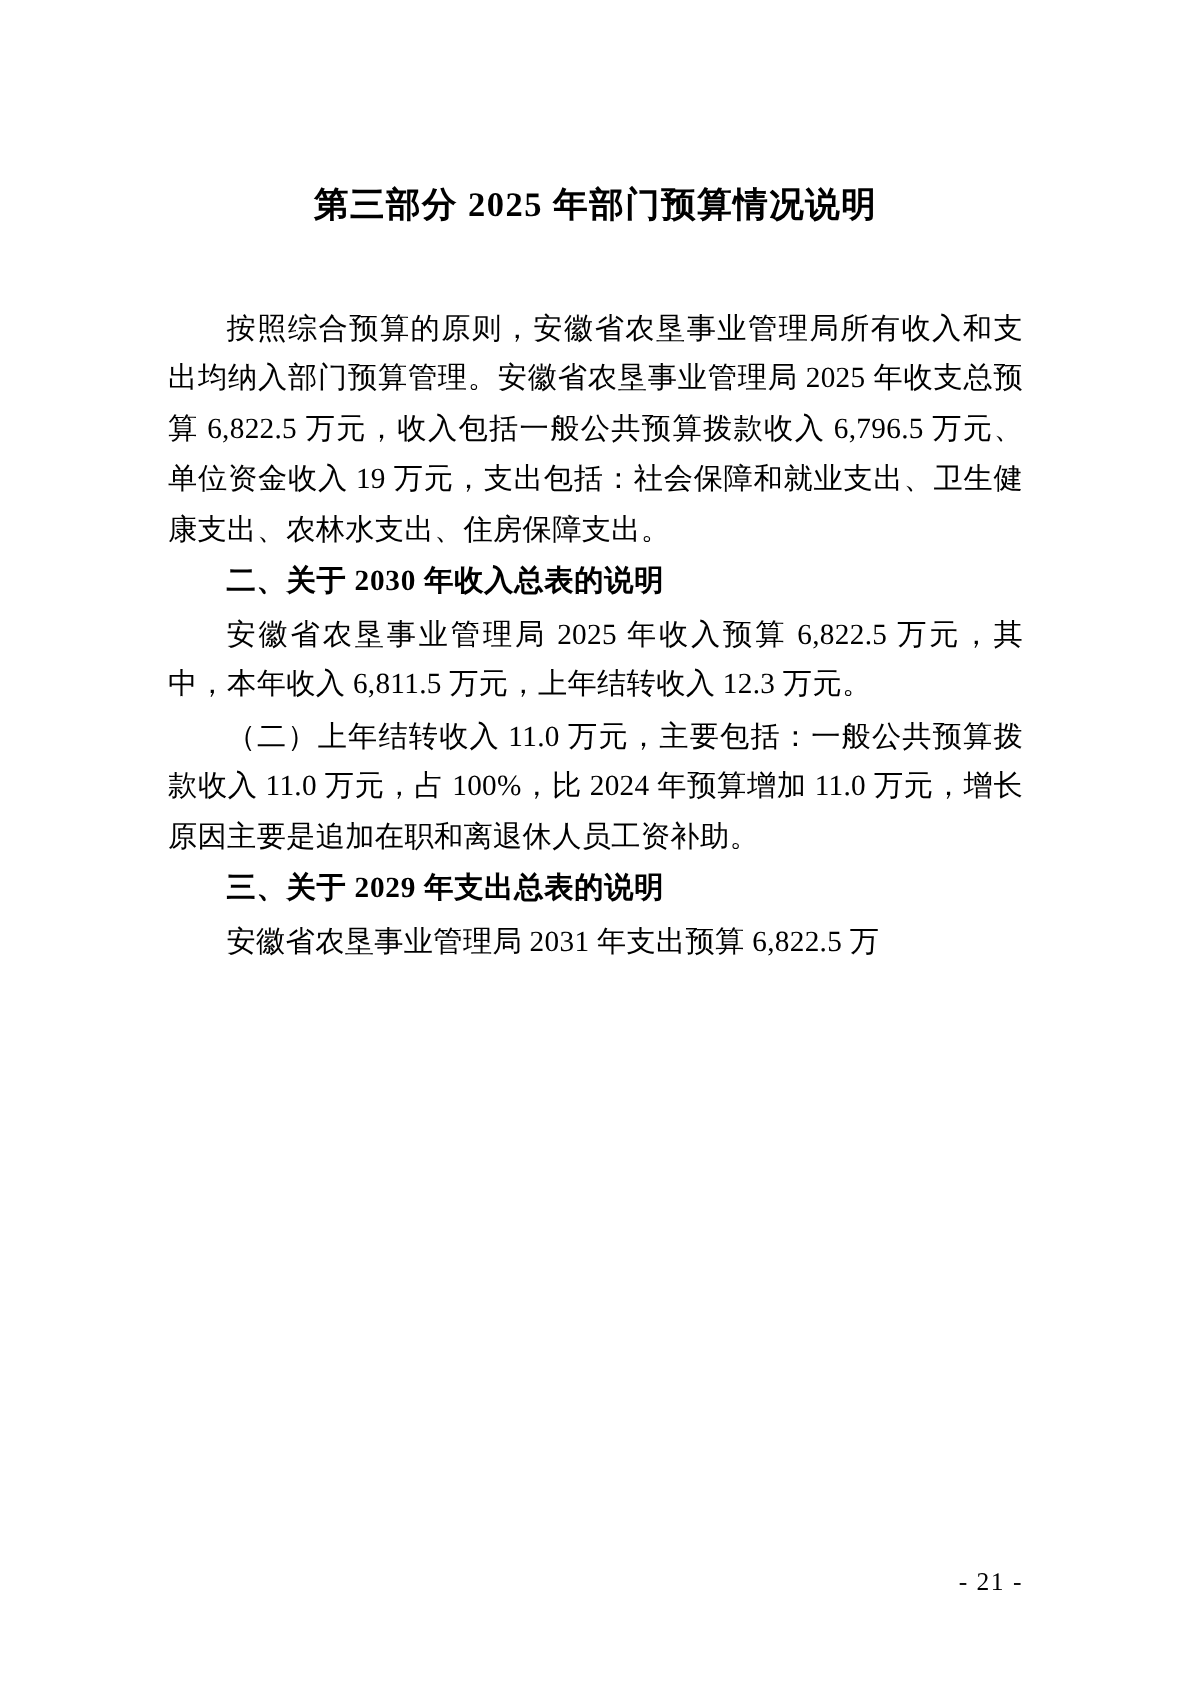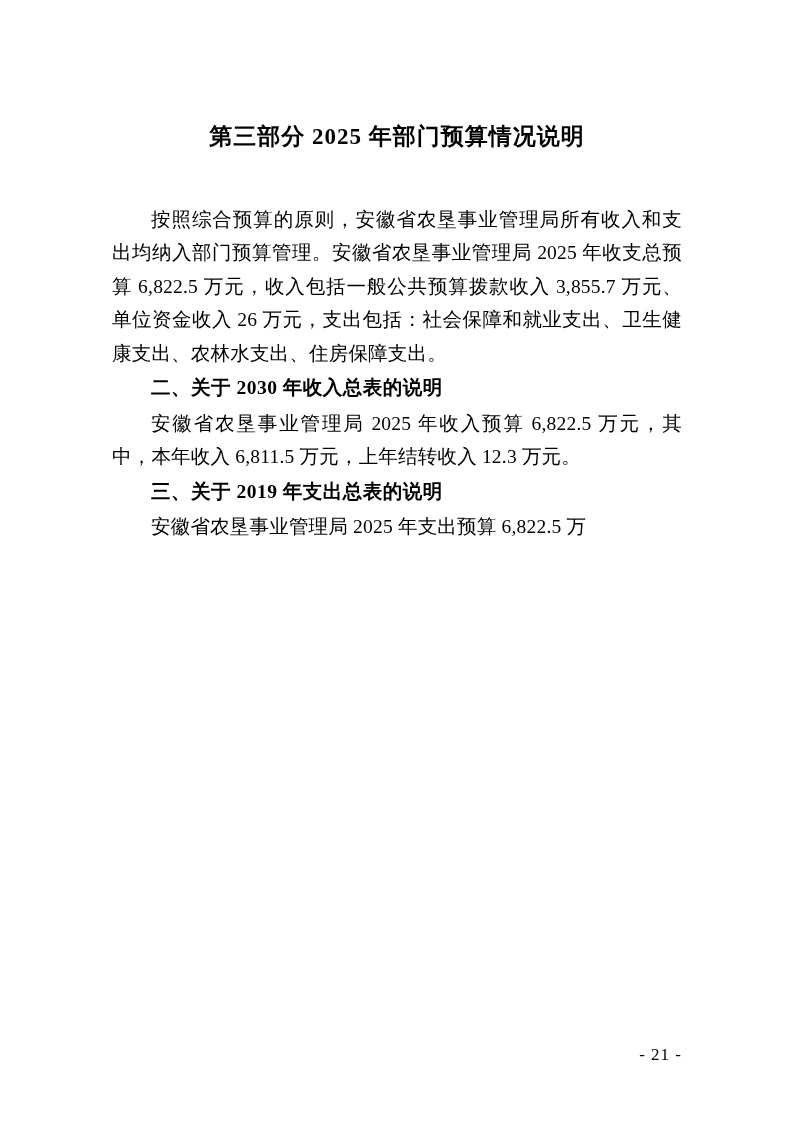--- a/index.html
+++ b/index.html
@@ -58,27 +58,28 @@
   }
 </style>
 </head>
 <body>
 
 <div class="page">
 
   <h1 class="doc-title">第三部分 2025 年部门预算情况说明</h1>
 
   <div>
-    <p class="para">按照综合预算的原则，安徽省农垦事业管理局所有收入和支出均纳入部门预算管理。安徽省农垦事业管理局 2025 年收支总预算 6,822.5 万元，收入包括一般公共预算拨款收入 3,855.7 万元、单位资金收入 26 万元，支出包括：社会保障和就业支出、卫生健康支出、农林水支出、住房保障支出。</p>
+    <p class="para">按照综合预算的原则，安徽省农垦事业管理局所有收入和支出均纳入部门预算管理。安徽省农垦事业管理局 2025 年收支总预算 6,822.5 万元，收入包括一般公共预算拨款收入 6,796.5 万元、单位资金收入 19 万元，支出包括：社会保障和就业支出、卫生健康支出、农林水支出、住房保障支出。</p>
   </div>
 
   <div>
     <div class="section-heading">二、关于 2030 年收入总表的说明</div>
     <p class="para">安徽省农垦事业管理局 2025 年收入预算 6,822.5 万元，其中，本年收入 6,811.5 万元，上年结转收入 12.3 万元。</p>
+    <p class="para">（二）上年结转收入 11.0 万元，主要包括：一般公共预算拨款收入 11.0 万元，占 100%，比 2024 年预算增加 11.0 万元，增长原因主要是追加在职和离退休人员工资补助。</p>
   </div>
 
   <div>
-    <div class="section-heading">三、关于 2019 年支出总表的说明</div>
-    <p class="para">安徽省农垦事业管理局 2025 年支出预算 6,822.5 万</p>
+    <div class="section-heading">三、关于 2029 年支出总表的说明</div>
+    <p class="para">安徽省农垦事业管理局 2031 年支出预算 6,822.5 万</p>
   </div>
 
   <div class="page-number">- 21 -</div>
 </div>
 
 </body></html>

